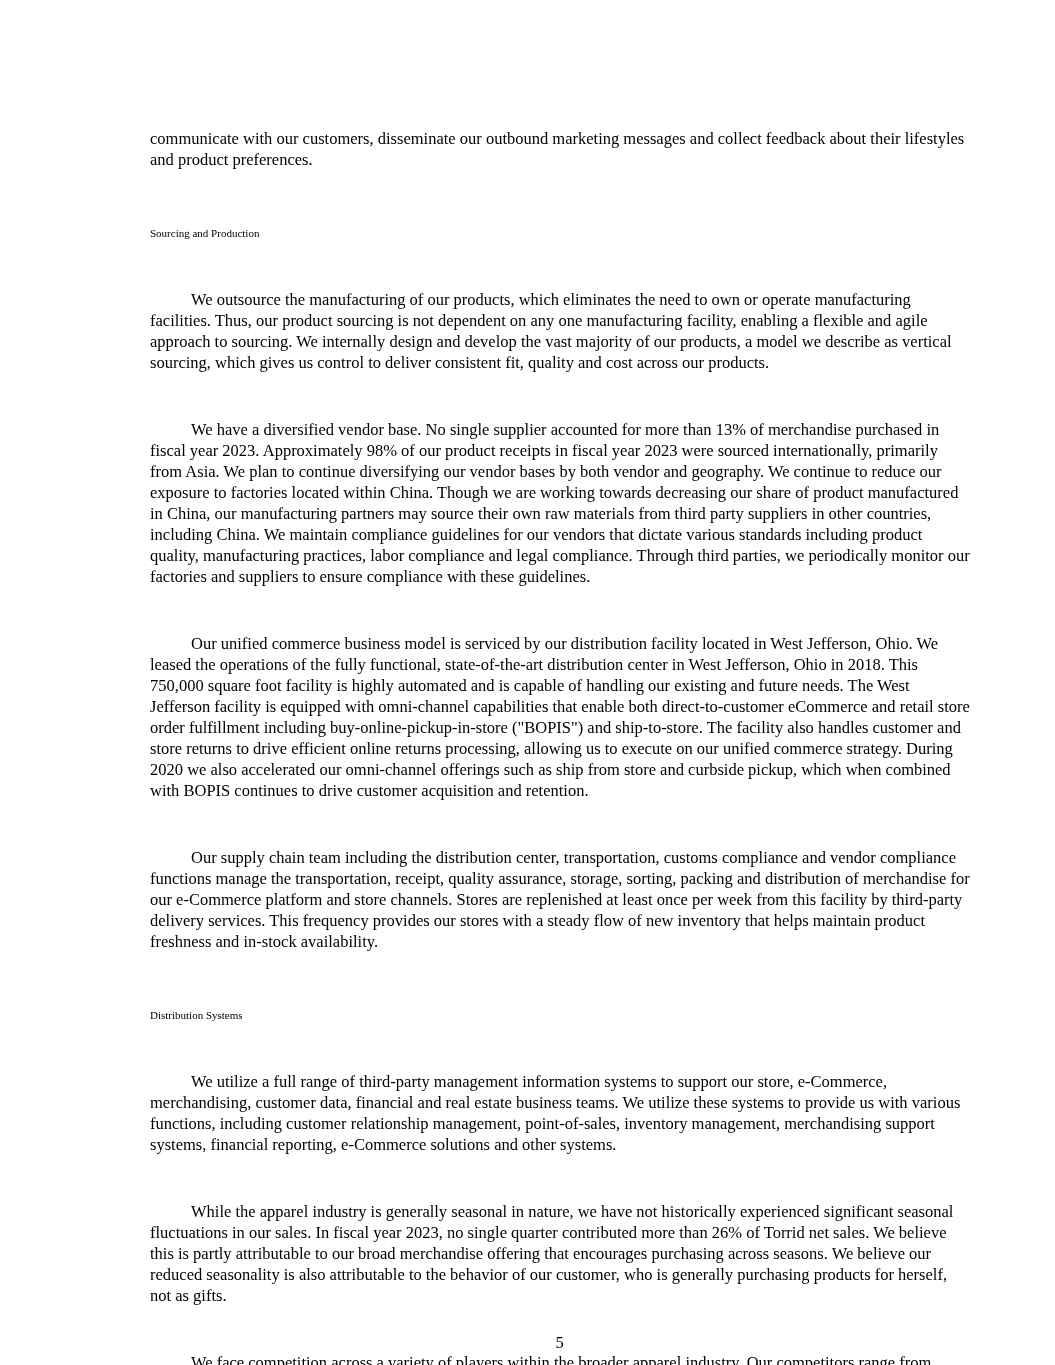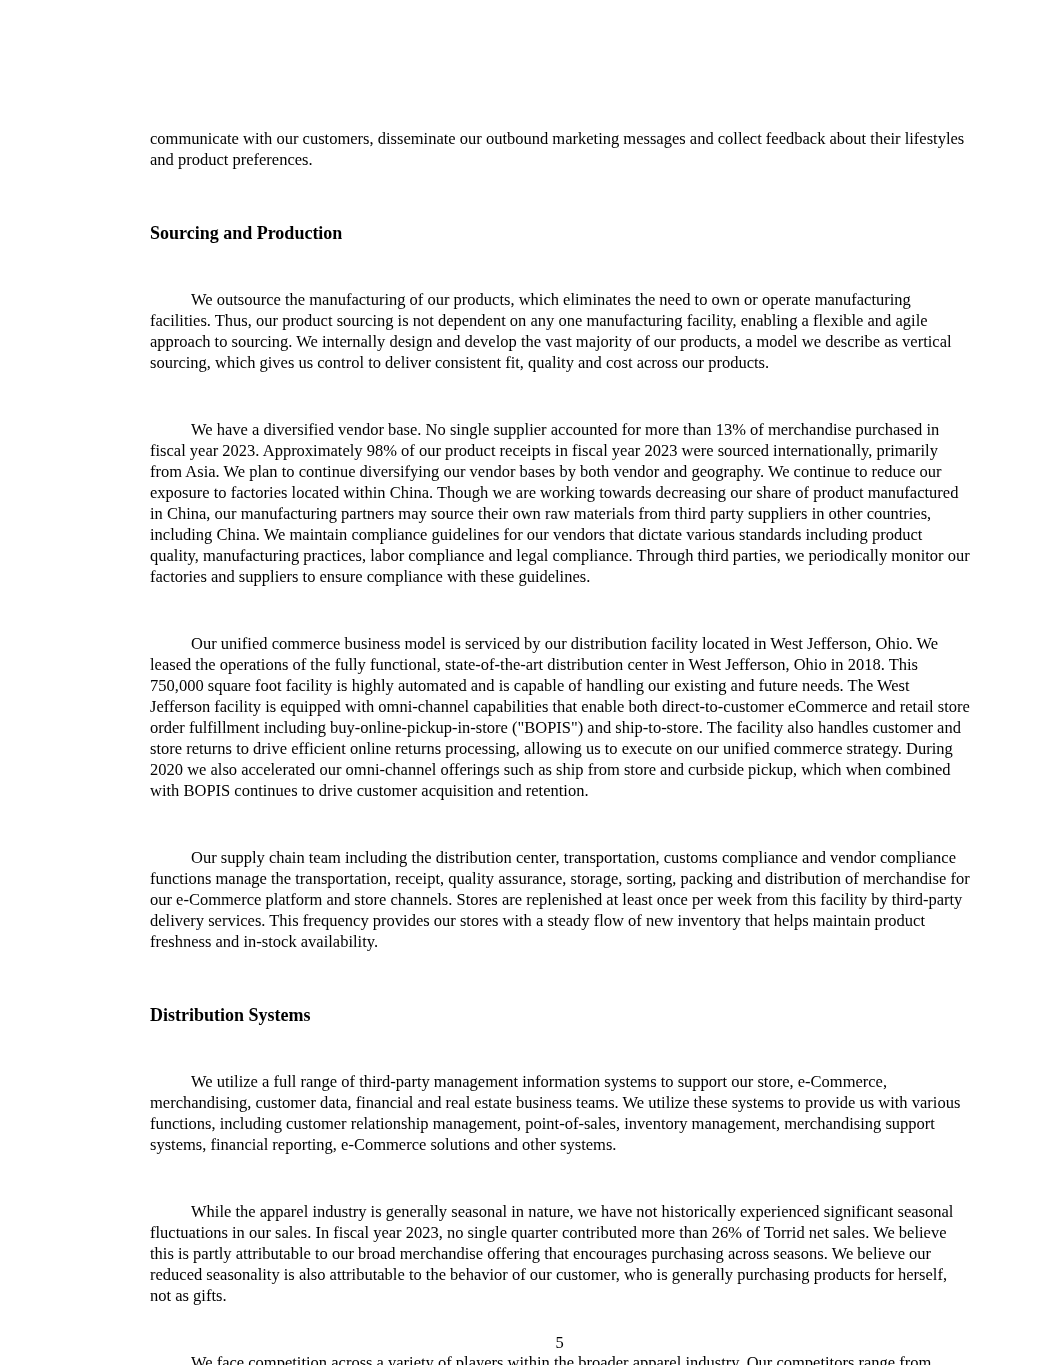--- a/index.html
+++ b/index.html
@@ -26,23 +26,23 @@
   }
   p.body-para {
     text-indent: 41px;
     margin: 11px 0 14px 0;
   }
   p.continuation {
     text-indent: 0;
     margin: 0 0 14px 0;
   }
   h2.section-heading {
-    font-size: 18px;
+    font-size: 11px;
     line-height: 21px;
-    font-weight: bold;
+    font-weight: normal;
     margin: 21px 0 13px 0;
   }
   .page-number {
     position: absolute;
     bottom: 28px;
     left: 0;
     width: 100%;
     text-align: center;
     font-size: 16.5px;
     color: #000000;

